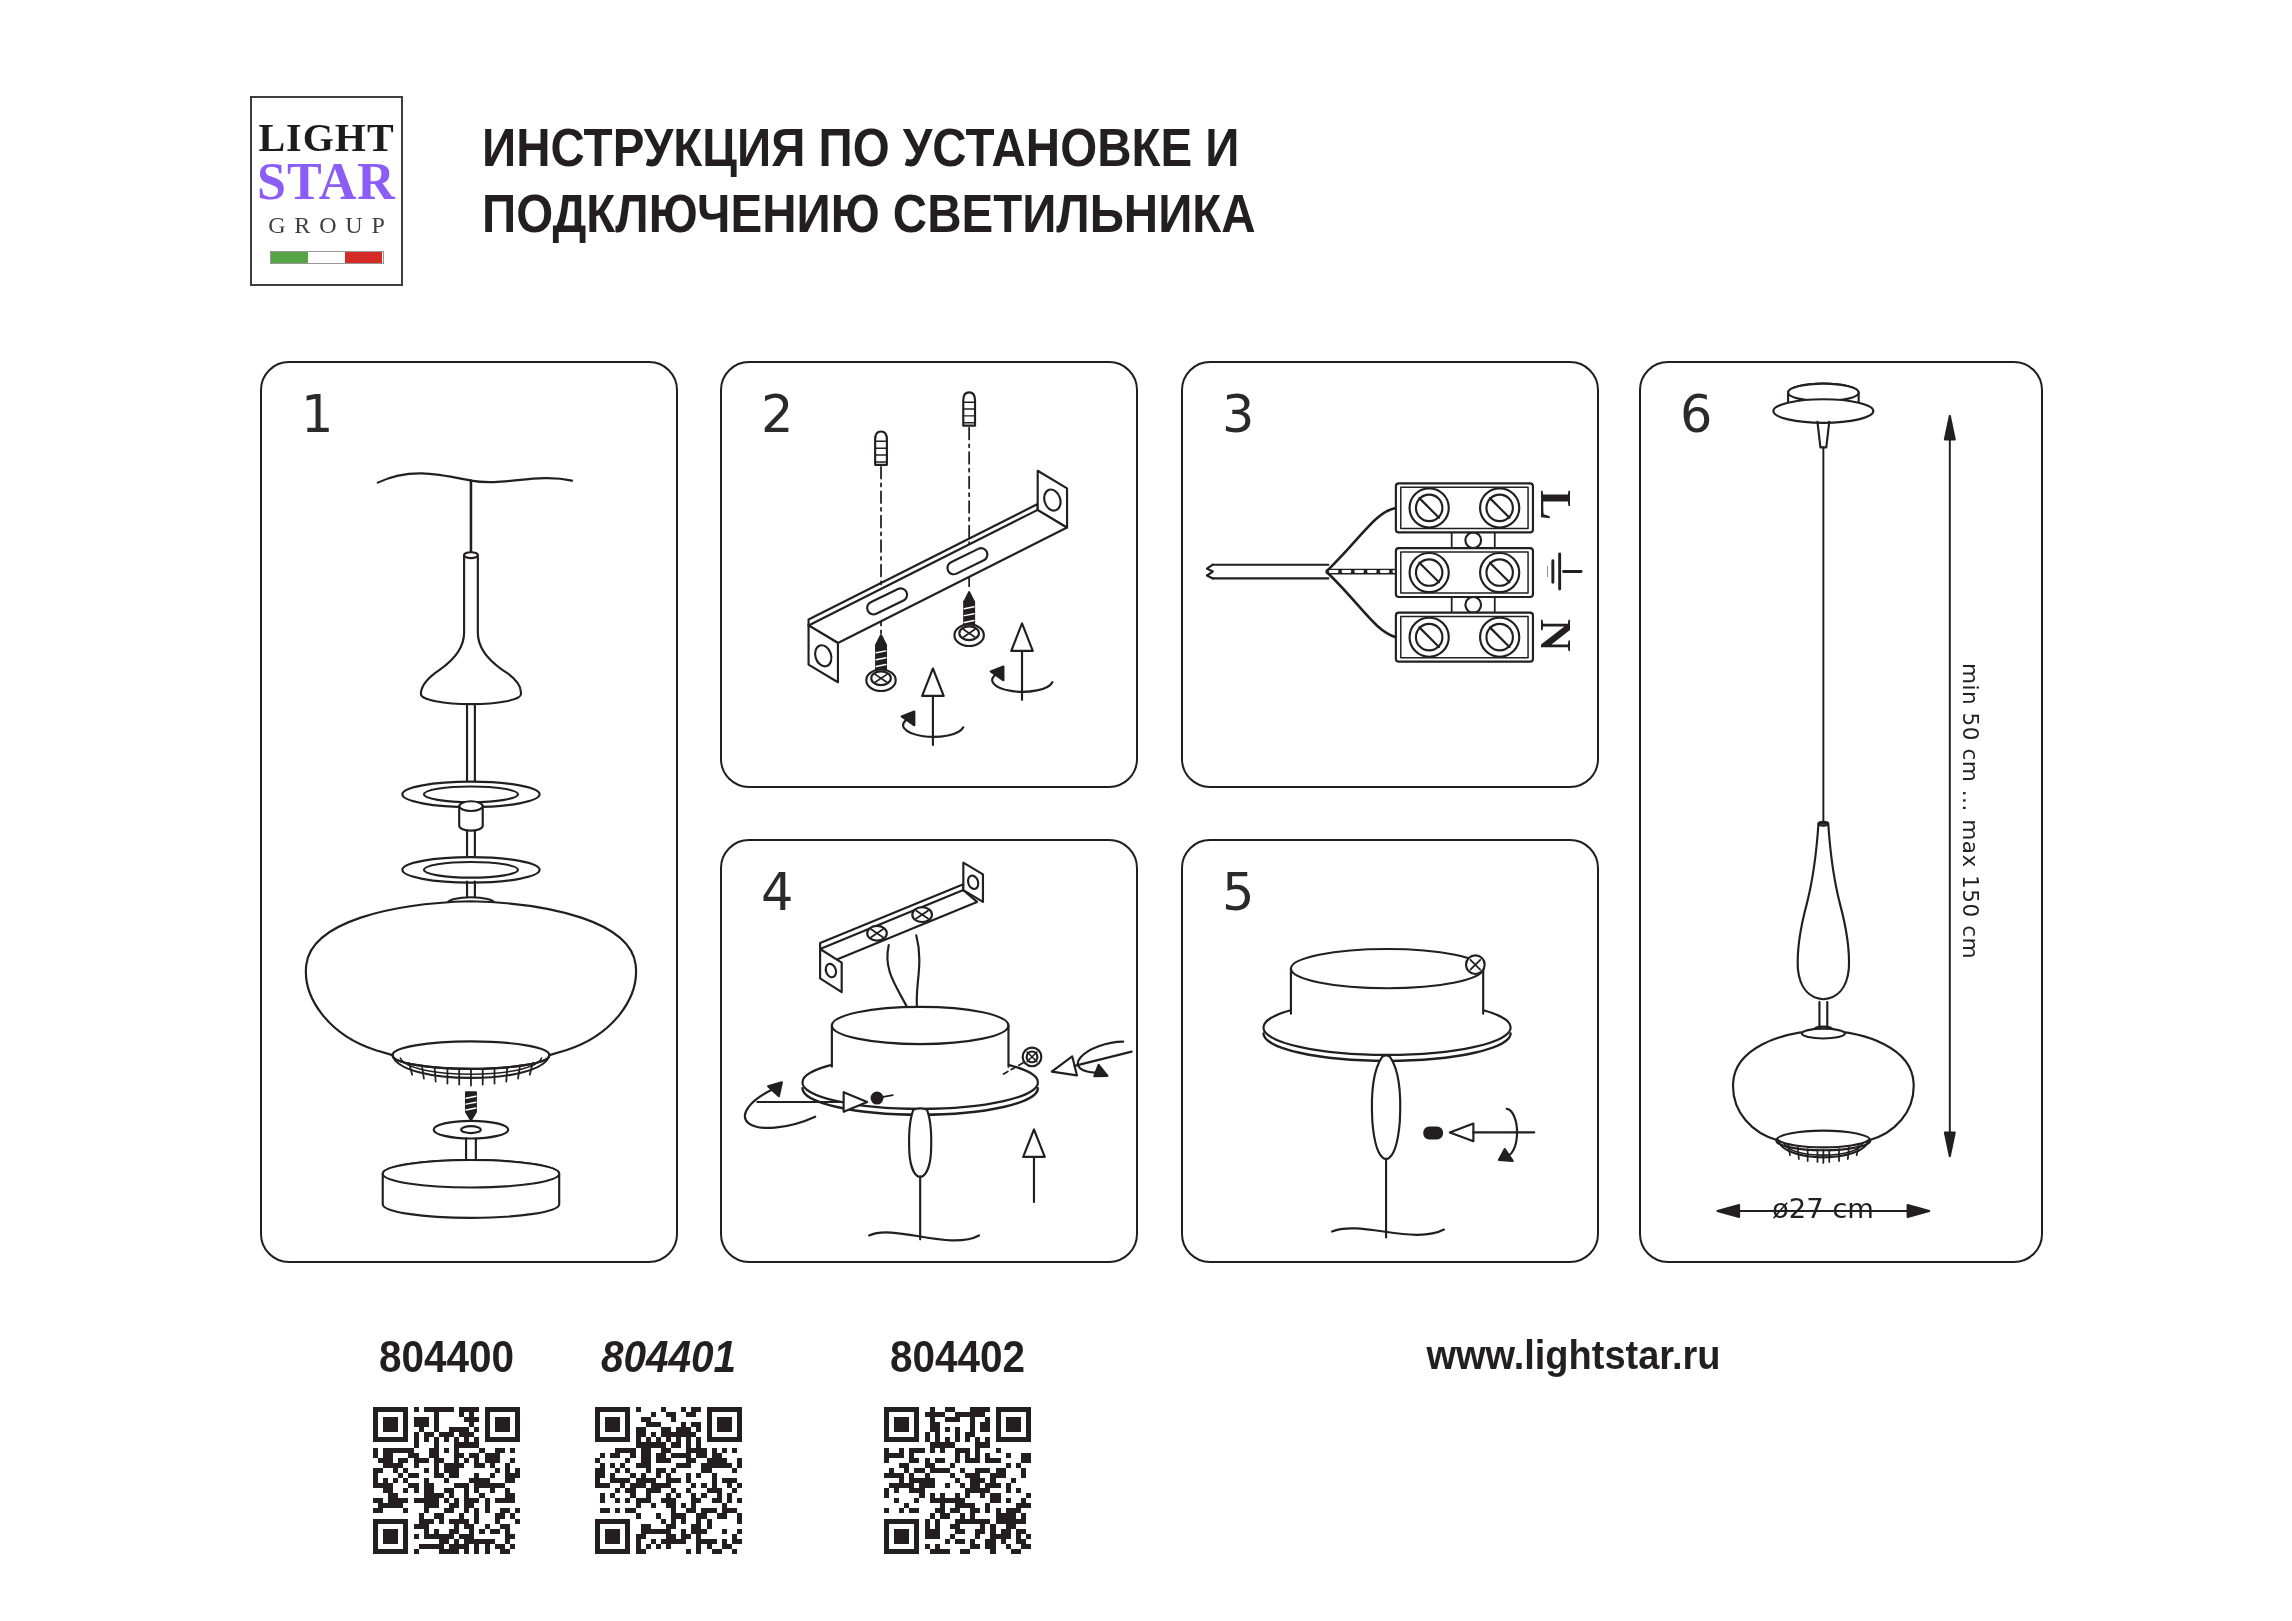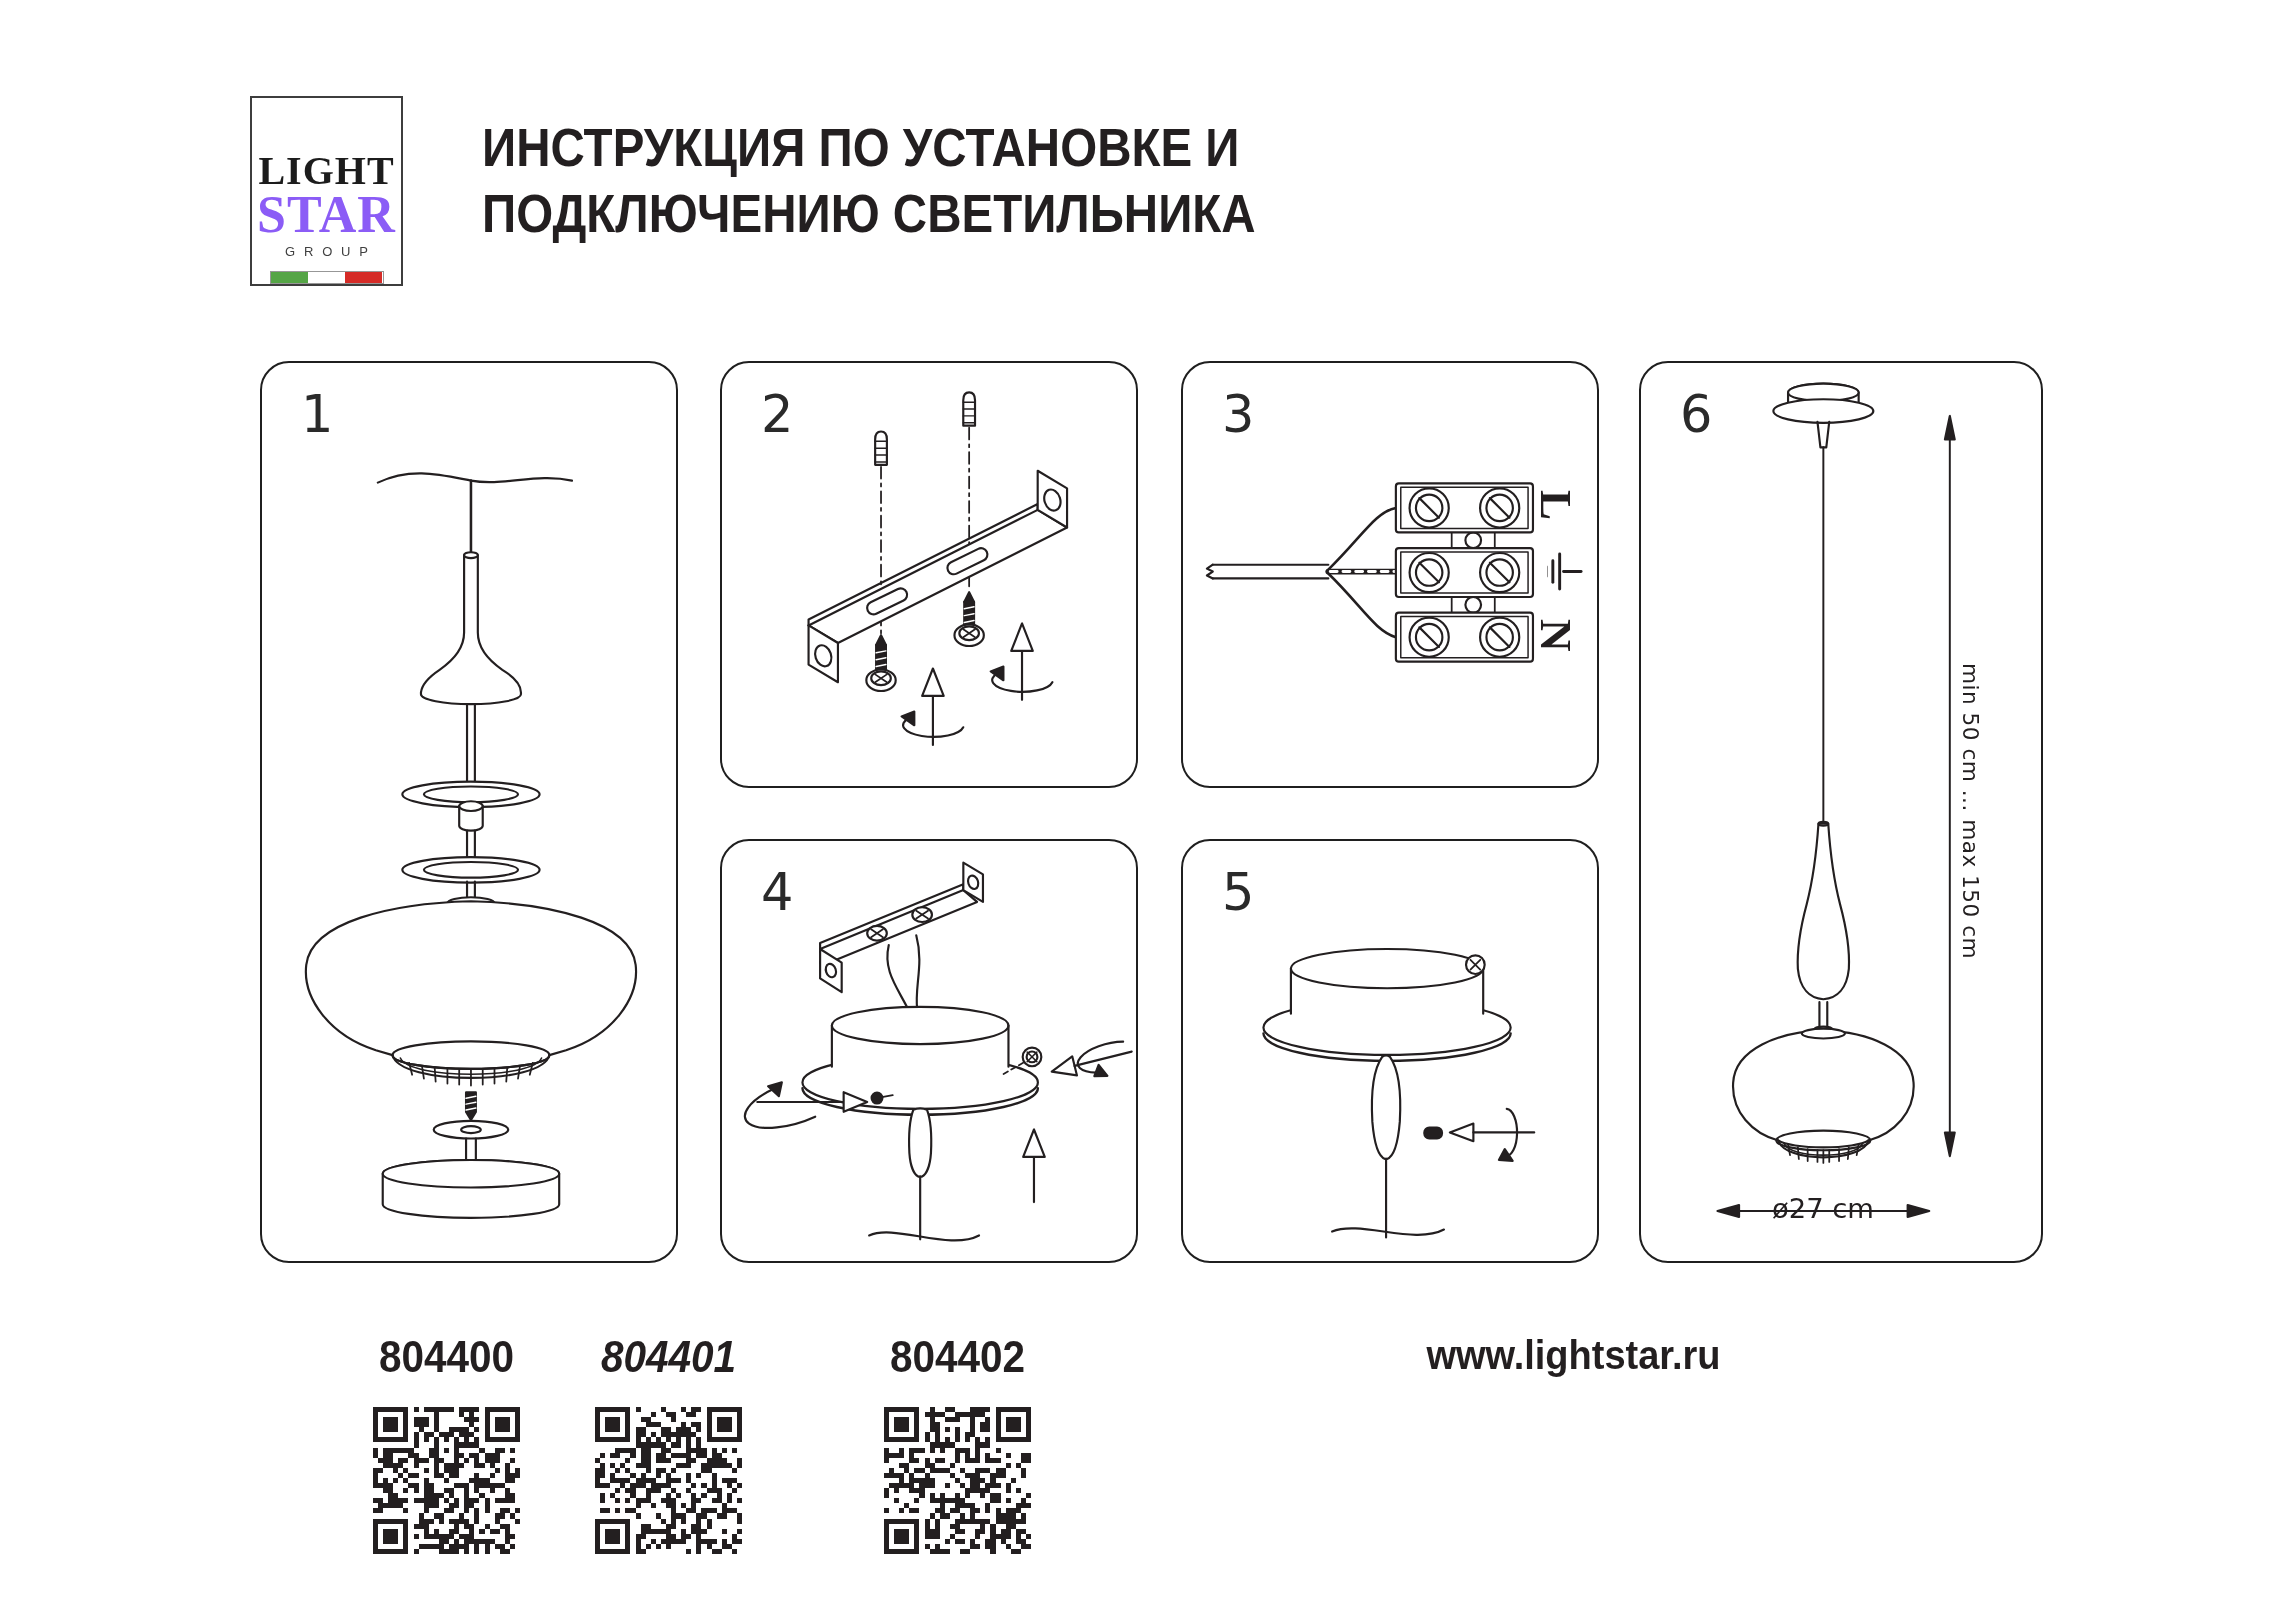--- a/index.html
+++ b/index.html
@@ -1,24 +1,24 @@
 <!DOCTYPE html>
 <html><head>
 <meta charset="utf-8">
 <style>
   html,body{margin:0;padding:0;background:#e8e8e8;}
   .page{position:relative;width:2293px;height:1621px;background:#ffffff;overflow:hidden;
         font-family:"DejaVu Sans",sans-serif;color:#231f20;}
   .abs{position:absolute;}
   
   .logo-box{position:absolute;left:250px;top:96px;width:149px;height:186px;border:2px solid #3d3d3d;
-            background:#fff;display:flex;flex-direction:column;align-items:center;justify-content:flex-end;}
+            background:#fff;display:flex;flex-direction:column;align-items:center;justify-content:center;}
   .logo-light{font-family:"Liberation Serif",serif;font-weight:bold;font-size:40px;letter-spacing:1px;line-height:39px;color:#1c1c1c;}
   .logo-star{font-family:"Liberation Serif",serif;font-weight:bold;font-size:52px;letter-spacing:1px;line-height:49px;color:#8b5cf6;}
-  .logo-group{font-family:Liberation Sans, sans-serif;font-size:13px;letter-spacing:8.8px;margin:5.9px 0 0 8.8px;color:#3f3f3f;}
+  .logo-group{font-family:Liberation Serif, serif;font-size:24px;letter-spacing:8.8px;margin:5.9px 0 0 8.8px;color:#3f3f3f;}
   .flag{width:112px;height:10.8px;border:1.5px solid #979797;margin-top:11.8px;display:flex;}
   .flag span{flex:1;height:100%;}
   .title{position:absolute;left:482px;top:114px;font-family:"Liberation Sans",sans-serif;font-weight:bold;
          font-size:54px;line-height:66px;transform:scaleX(0.88);transform-origin:left top;letter-spacing:0;}
   .series-wrap{position:absolute;left:1392px;top:131px;width:353px;text-align:center;}
   .series{font-family:"Liberation Sans",sans-serif;font-weight:bold;font-size:35px;transform:scaleX(0.9);}
   .articles-title{font-family:"Liberation Sans",sans-serif;font-weight:bold;font-size:46px;margin-top:11.8px;transform:scaleX(0.9);}
   
   .panel{position:absolute;border:2.5px solid #1f1f1f;border-radius:29px;background:#fff;}
   .panel-number{position:absolute;left:39px;top:25.5px;font-size:51px;color:#2a2a2a;line-height:1;}

